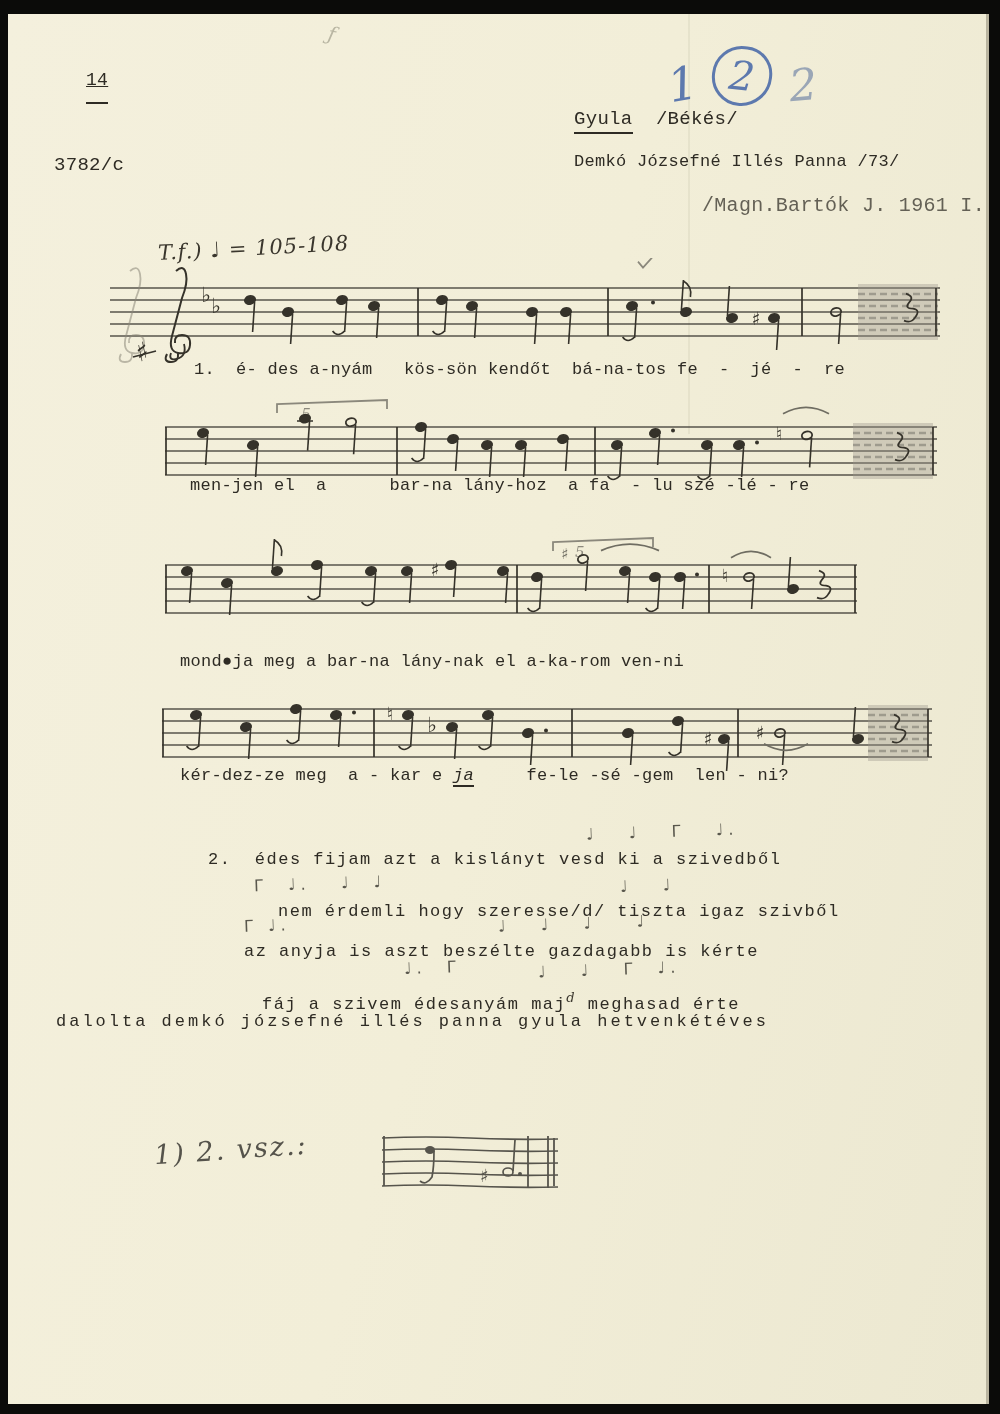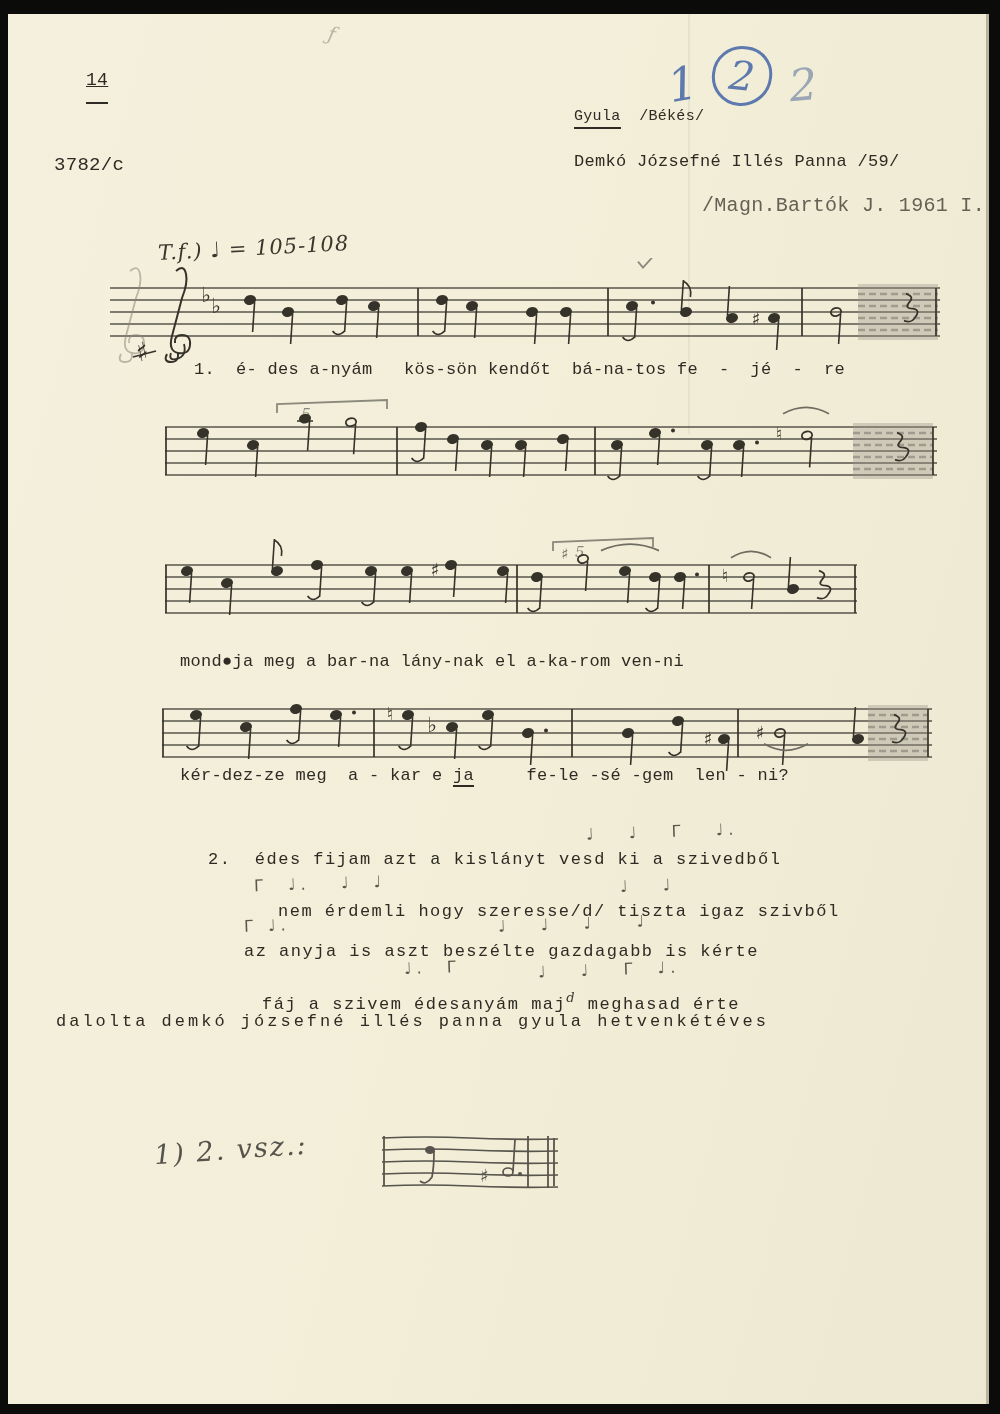--- a/index.html
+++ b/index.html
@@ -14,32 +14,32 @@
   .hw{font-family:"DejaVu Serif","DejaVu Sans",serif;font-style:italic;color:#3a362d;}
   .blue{color:#5d79ae;}
   #pageNum{left:78px;top:56px;font-size:18px;border-bottom:2px solid #2e2b24;padding-bottom:12px;text-decoration:underline;}
   #archNo{left:46px;top:140px;font-size:19px;}
   #hwTop{left:660px;top:32px;}
   #hwOne{display:inline-block;font-size:46px;transform:rotate(-10deg);}
   #hwCircled{display:inline-flex;align-items:center;justify-content:center;width:54px;height:54px;
      border:3px solid #5d79ae;border-radius:50% 46% 52% 48%;font-size:40px;margin-left:10px;
      transform:rotate(6deg);vertical-align:10px;}
   #hwTwo{display:inline-block;font-size:44px;color:#9aa6b6;transform:rotate(-5deg);margin-left:12px;}
-  #place{left:566px;top:94px;font-size:15px;}
+  #place{left:566px;top:94px;font-size:19px;}
   #place .ul{border-bottom:2px solid #2e2b24;padding-bottom:2px;}
   #performer{left:566px;top:138px;font-size:17px;}
   #recording{left:694px;top:180px;font-size:20px;opacity:.72;}
   #tempo{left:150px;top:222px;font-size:21px;transform:rotate(-3deg);letter-spacing:1px;}
   #topSmudge{left:320px;top:8px;font-size:20px;color:#8a8876;opacity:.55;transform:rotate(12deg);}
   .staff{position:absolute;}
   #lyr1{left:186px;top:346px;}
   #lyr2{left:182px;top:462px;}
   #lyr3{left:172px;top:606px;margin-top:32px;}
   #lyr4{left:172px;top:752px;}
-  .ulw{border-bottom:2px solid #2e2b24;}
+  .ulw{border-bottom:2px solid #2e2b24;font-style:italic;}
   .v2{letter-spacing:1.5px;}
   #v2l1{left:200px;top:836px;text-align:center;}
   #v2l2{left:242px;top:888px;margin-left:28px;}
   #v2l3{left:236px;top:928px;}
   #v2l4{left:230px;top:976px;margin-left:24px;}
   #v2l4 sup{font-family:"DejaVu Serif",serif;font-style:italic;font-size:13px;color:#3a362d;}
   #footerLine{left:48px;top:998px;letter-spacing:3px;}
   .mark{position:absolute;font-family:"DejaVu Sans",sans-serif;font-size:16px;color:#45433a;
         letter-spacing:5px;transform:rotate(-2deg);opacity:.88;white-space:pre;}
   #bottomLabel{left:146px;top:1120px;font-size:27px;color:#55534b;transform:rotate(-4deg);letter-spacing:2px;}
@@ -56,21 +56,21 @@
   <div id="pageNum" class="abs tw">14</div>
   <div id="archNo" class="abs tw">3782/c</div>
 
   <div id="hwTop" class="abs hw blue">
     <span id="hwOne">1</span>
     <span id="hwCircled">2</span>
     <span id="hwTwo">2</span>
   </div>
 
   <div id="place" class="abs tw"><span class="ul">Gyula</span><span>  </span><span>/Békés/</span></div>
-  <div id="performer" class="abs tw">Demkó Józsefné Illés Panna /59/</div>
+  <div id="performer" class="abs tw">Demkó Józsefné Illés Panna /73/</div>
   <div id="recording" class="abs tw">/Magn.Bartók J. 1961 I.</div>
 
   <div id="tempo" class="abs hw">T.f.)  ♩ = 105-108</div>
 
   <div class="staff" id="staff1" style="left: 102px; top: 244px;"><svg width="830" height="118" viewBox="0 0 830 118">
         <line x1="0" y1="30" x2="830" y2="30" stroke="#3c3a33" stroke-width="1.4" opacity="0.85"></line>
         <line x1="0" y1="42" x2="830" y2="42" stroke="#3c3a33" stroke-width="1.4" opacity="0.85"></line>
         <line x1="0" y1="54" x2="830" y2="54" stroke="#3c3a33" stroke-width="1.4" opacity="0.85"></line>
         <line x1="0" y1="66" x2="830" y2="66" stroke="#3c3a33" stroke-width="1.4" opacity="0.85"></line>
         <line x1="0" y1="78" x2="830" y2="78" stroke="#3c3a33" stroke-width="1.4" opacity="0.85"></line>
@@ -286,20 +286,21 @@
         <rect x="706" y="26" width="60" height="56" fill="#9a978c" opacity="0.38"></rect>
         <line x1="706" y1="36" x2="766" y2="36" stroke="#6f6d64" stroke-width="2.4" opacity="0.5" stroke-dasharray="7 4"></line>
         <line x1="706" y1="48" x2="766" y2="48" stroke="#6f6d64" stroke-width="2.4" opacity="0.5" stroke-dasharray="7 4"></line>
         <line x1="706" y1="60" x2="766" y2="60" stroke="#6f6d64" stroke-width="2.4" opacity="0.5" stroke-dasharray="7 4"></line>
         <line x1="706" y1="72" x2="766" y2="72" stroke="#6f6d64" stroke-width="2.4" opacity="0.5" stroke-dasharray="7 4"></line>
         <path d="M732 35.6 q9 3 3 9 q-5 6 4 6 q8 1 2 9 q-4 6 -11 3" stroke="#35322a" stroke-width="1.7" fill="none"></path>
         <line x1="766" y1="30" x2="766" y2="78" stroke="#35322a" stroke-width="1.7"></line>
       </svg></div>
 
   <div id="lyr1" class="abs tw">1.  é- des a-nyám   kös-sön kendőt  bá-na-tos fe  -  jé  -  re</div>
+  <div id="lyr2" class="abs tw">men-jen el  a      bar-na lány-hoz  a fa  - lu szé -lé - re</div>
   <div id="lyr3" class="abs tw">mond●ja meg a bar-na lány-nak el a-ka-rom ven-ni</div>
   <div id="lyr4" class="abs tw"><span>kér-dez-ze meg  a - kar e </span><span class="ulw">ja</span><span>     fe-le -sé -gem  len - ni?</span></div>
 
   <div id="marksLayer">
       <span class="mark" style="left: 578px; top: 808px;">♩   ♩   Γ   ♩.</span>
       <span class="mark" style="left: 246px; top: 860px;">Γ  ♩.   ♩  ♩</span>
       <span class="mark" style="left: 612px; top: 862px;">♩   ♩</span>
       <span class="mark" style="left: 236px; top: 902px;">Γ ♩.</span>
       <span class="mark" style="left: 490px; top: 900px;">♩   ♩   ♩    ♩</span>
       <span class="mark" style="left: 396px; top: 944px;">♩.  Γ</span>

